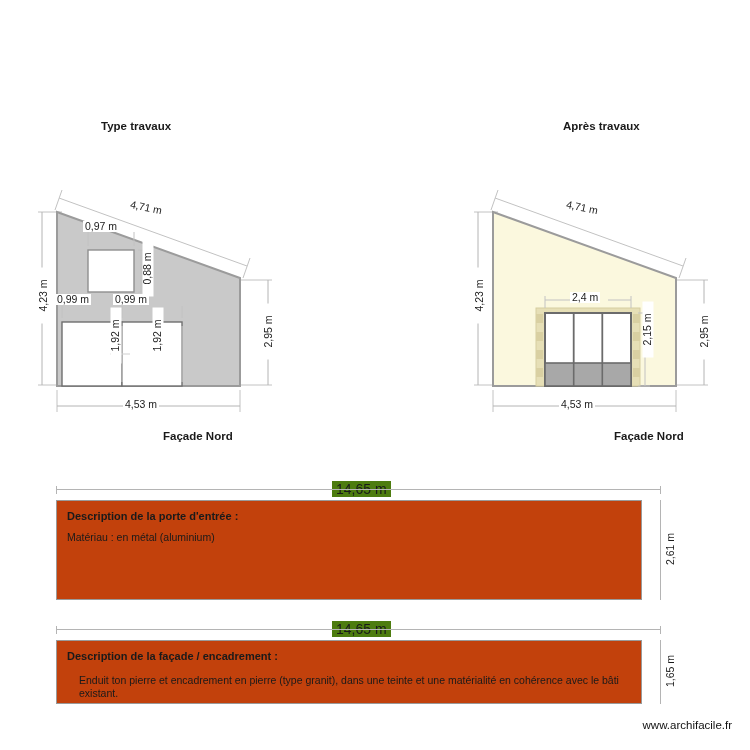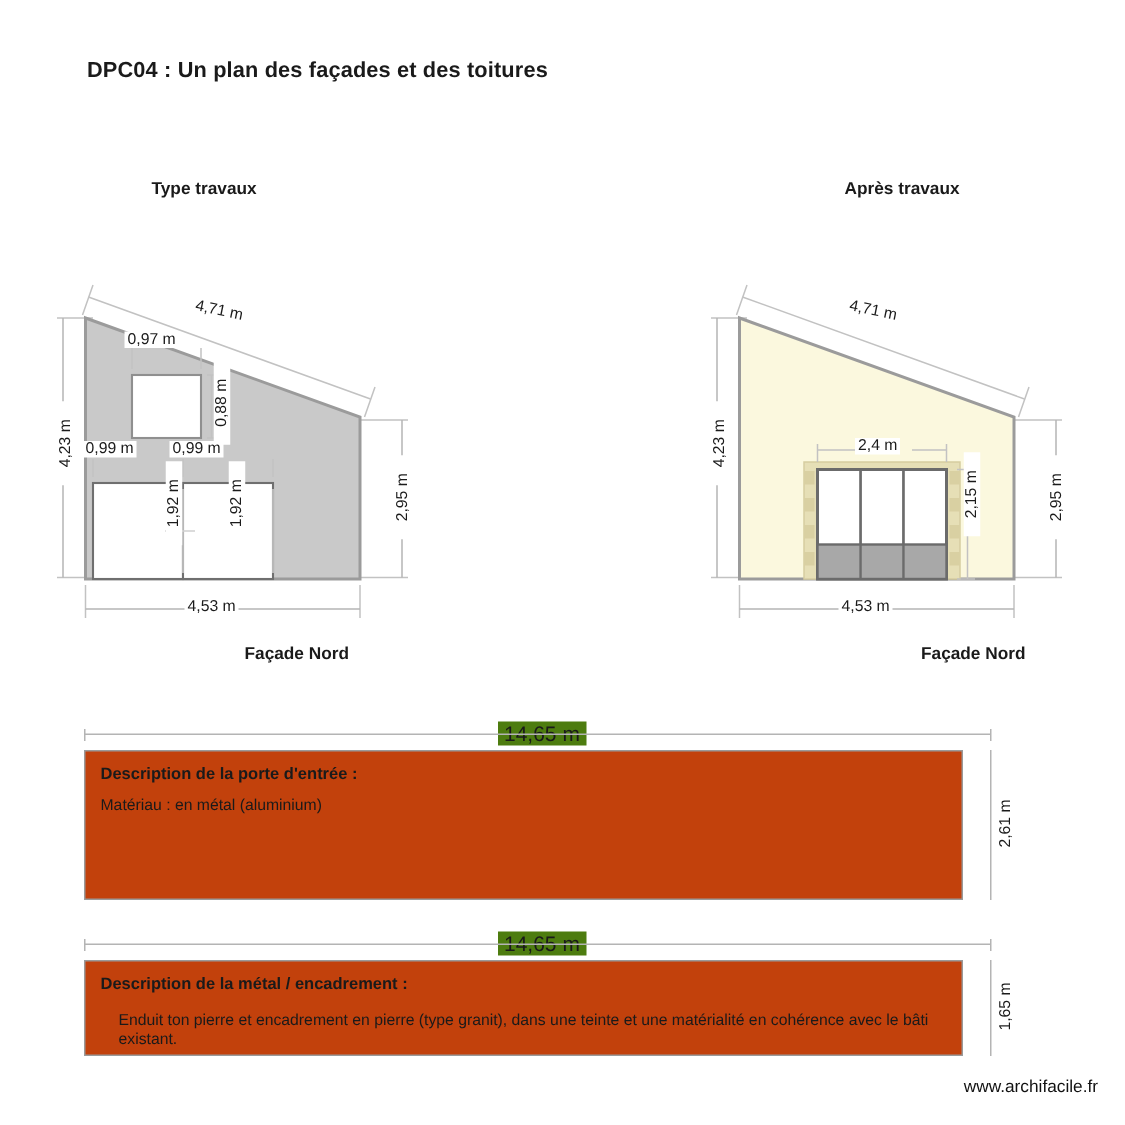--- a/index.html
+++ b/index.html
@@ -87,21 +87,20 @@
   }
   .tick{position:absolute;background:#b4b4b4;}
   .tick.h{height:1px;}
   .tick.v{width:1px;}
 </style>
 </head>
 <body>
 
 <div class="page">
 
-  <div class="doc-title">DPC04 : Un plan des façades et des toitures</div>
 
   <div class="panel-title left">Type travaux</div>
 
   <div class="stage" style="left:0px;top:150px;width:320px;height:270px;">
     <svg width="320" height="270" viewBox="0 0 320 270">
 
       <g stroke="#c2c2c2" stroke-width="1" fill="none">
         <line x1="38" y1="62" x2="62" y2="62"></line>
         <line x1="38" y1="235" x2="62" y2="235"></line>
         <line x1="240" y1="130" x2="272" y2="130"></line>
@@ -265,21 +264,21 @@
   <div class="tick v" style="left:660px;top:500px;height:100px;"></div>
   <div class="box-dim-side" style="left:642px;top:543px;width:52px;text-align:center;">2,61 m</div>
 
   <div class="box-dim-top" style="left:332px;top:621px;">14,65 m</div>
   <div class="tick h" style="left:56px;top:629px;width:604px;"></div>
   <div class="tick v" style="left:56px;top:626px;height:8px;"></div>
   <div class="tick v" style="left:660px;top:626px;height:8px;"></div>
 
   <div class="descbox" style="left:56px;top:640px;width:586px;height:64px;">
     <div class="inner">
-      <div class="desc-head">Description de la métal / encadrement :</div>
+      <div class="desc-head">Description de la façade / encadrement :</div>
       <div class="desc-para">Enduit ton pierre et encadrement en pierre (type granit), dans une teinte et une matérialité en cohérence avec le bâti existant.</div>
     </div>
   </div>
   <div class="tick v" style="left:660px;top:640px;height:64px;"></div>
   <div class="box-dim-side" style="left:642px;top:665px;width:52px;text-align:center;">1,65 m</div>
 
   <div class="footer">www.archifacile.fr</div>
 
 </div>
 

